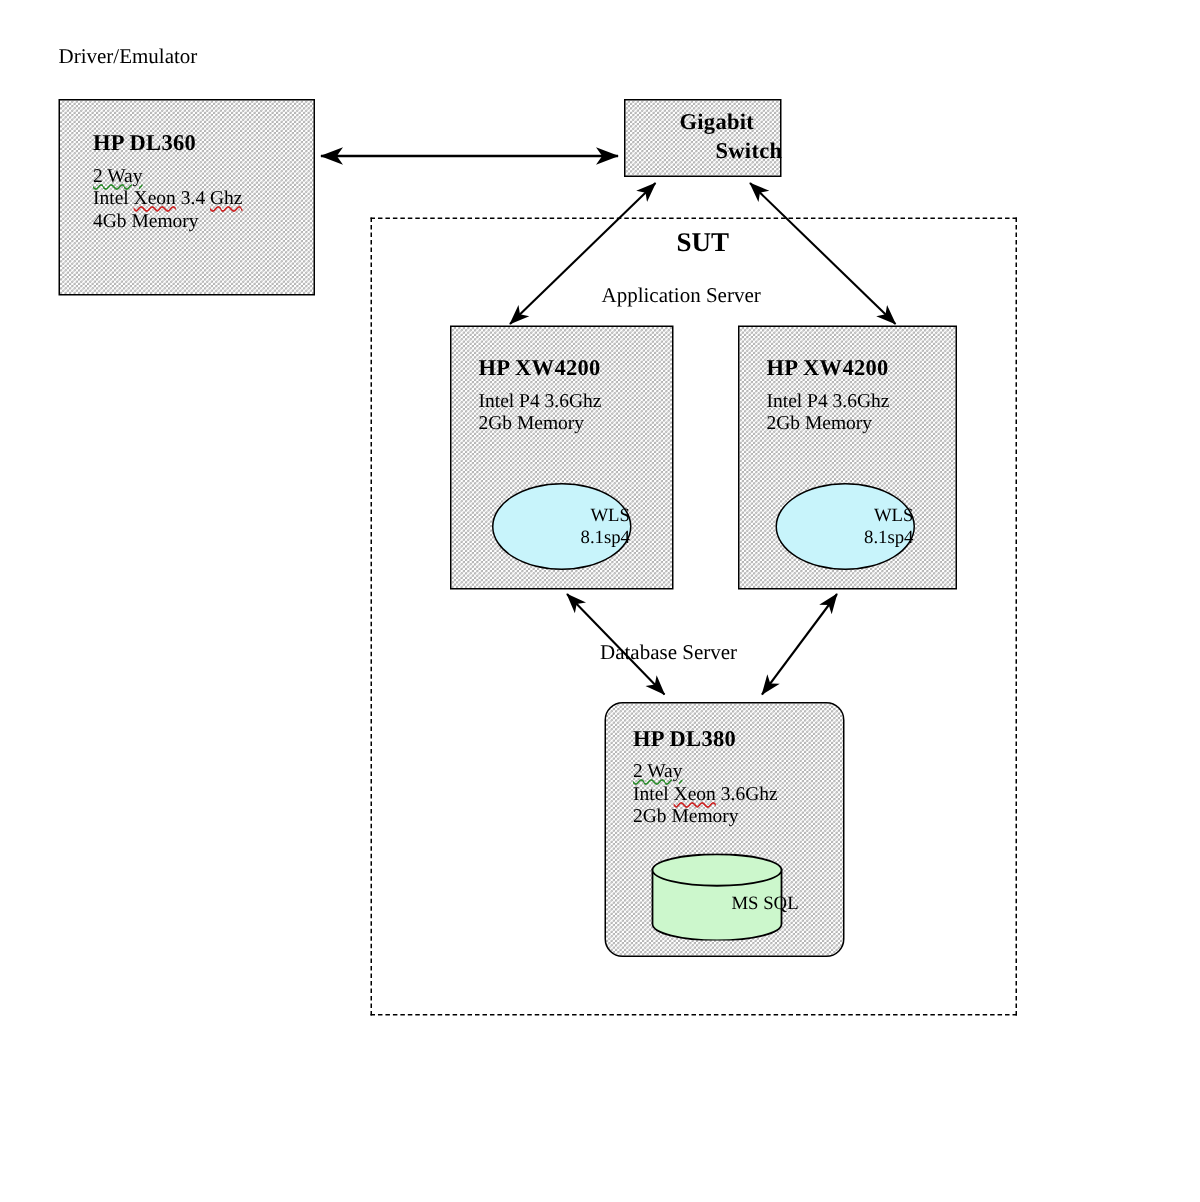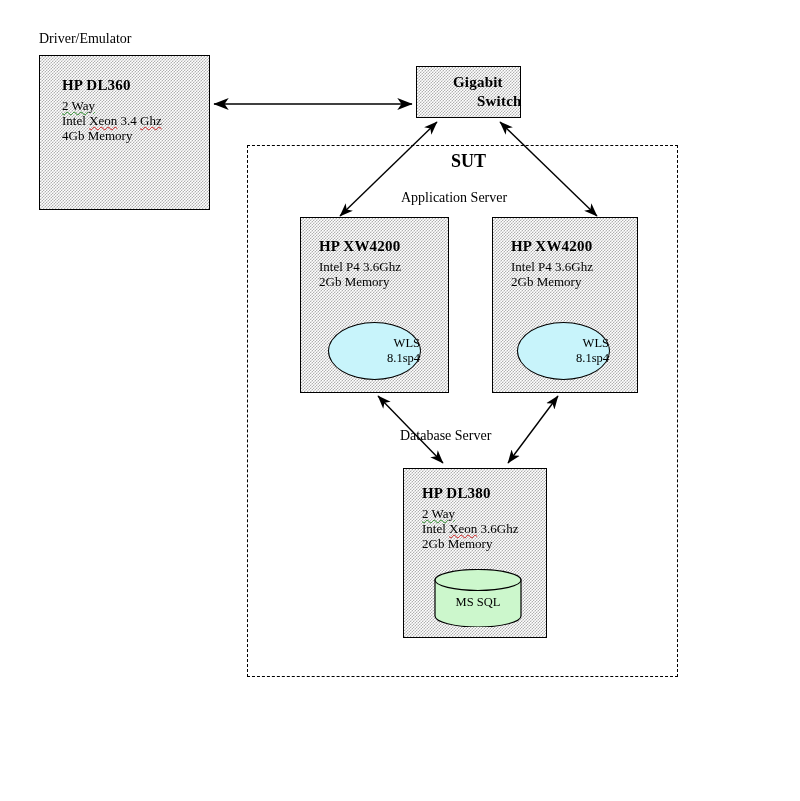--- a/index.html
+++ b/index.html
@@ -92,20 +92,21 @@
   }
   .cyl {
     position: absolute;
   }
   .cyl-label {
     position: absolute;
     width: 100%;
     text-align: center;
     font-size: 12.5px;
     color: #000000;
+    padding-left: 32px;
   }
 </style>
 </head>
 <body>
 
 <div id="canvas">
 
   <svg class="layer" viewBox="0 0 800 801">
     <defs>
       <marker id="arrowEnd" markerWidth="11" markerHeight="11" refX="9.2" refY="4.0" orient="auto" markerUnits="strokeWidth">
@@ -130,21 +131,21 @@
   <div class="sut-box" style="left:247px; top:145px; width:431px; height:532px;"></div>
 
   <div class="free-label" style="left:39px; top:31px;">Driver/Emulator</div>
 
   <div class="free-label bold" style="left:451px; top:151px;">SUT</div>
 
   <div class="free-label" style="left:401px; top:190px;">Application Server</div>
 
   <div class="free-label" style="left:400px; top:428px;">Database Server</div>
 
-  <div class="node" style="left:39px; top:55px; width:171px; height:155px;">
+  <div class="node" style="left:39px; top:66px; width:171px; height:131px;">
     <div class="node-inner" style="top:21px; left:22px;">
       <div class="title">HP DL360</div>
       <div class="spec" style="margin-top:4px;">
         <span class="sq-green">2 Way</span>
       </div>
       <div class="spec">
         <span>Intel </span><span class="sq-red">Xeon</span><span> 3.4 </span><span class="sq-red">Ghz</span>
       </div>
       <div class="spec">4Gb Memory</div>
     </div>
@@ -174,21 +175,21 @@
       <div class="title">HP XW4200</div>
       <div class="spec" style="margin-top:4px;">Intel P4 3.6Ghz</div>
       <div class="spec">2Gb Memory</div>
     </div>
     <div class="ellipse" style="left:24px; top:104px; width:93px; height:58px;">
       <div>WLS</div>
       <div>8.1sp4</div>
     </div>
   </div>
 
-  <div class="node" style="left:403px; top:468px; width:144px; height:170px;">
+  <div class="node" style="left:403px; top:468px; width:160px; height:170px;border-radius:12px;">
     <div class="node-inner" style="top:16px; left:18px;">
       <div class="title">HP DL380</div>
       <div class="spec" style="margin-top:4px;">
         <span class="sq-green">2 Way</span>
       </div>
       <div class="spec">
         <span>Intel </span><span class="sq-red">Xeon</span><span> 3.6Ghz</span>
       </div>
       <div class="spec">2Gb Memory</div>
     </div>

